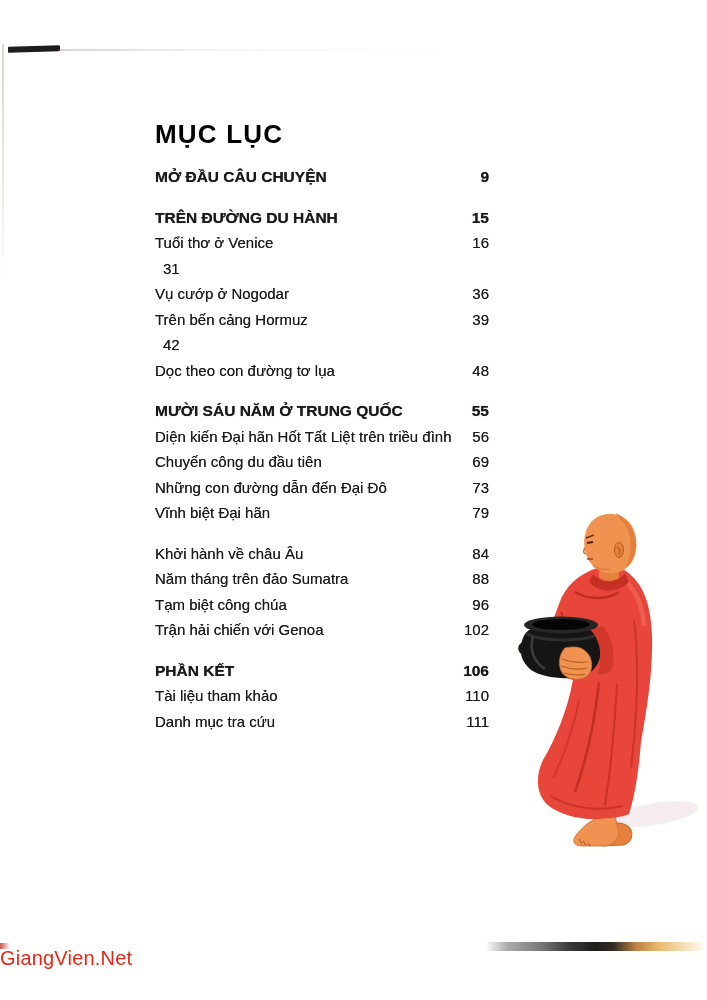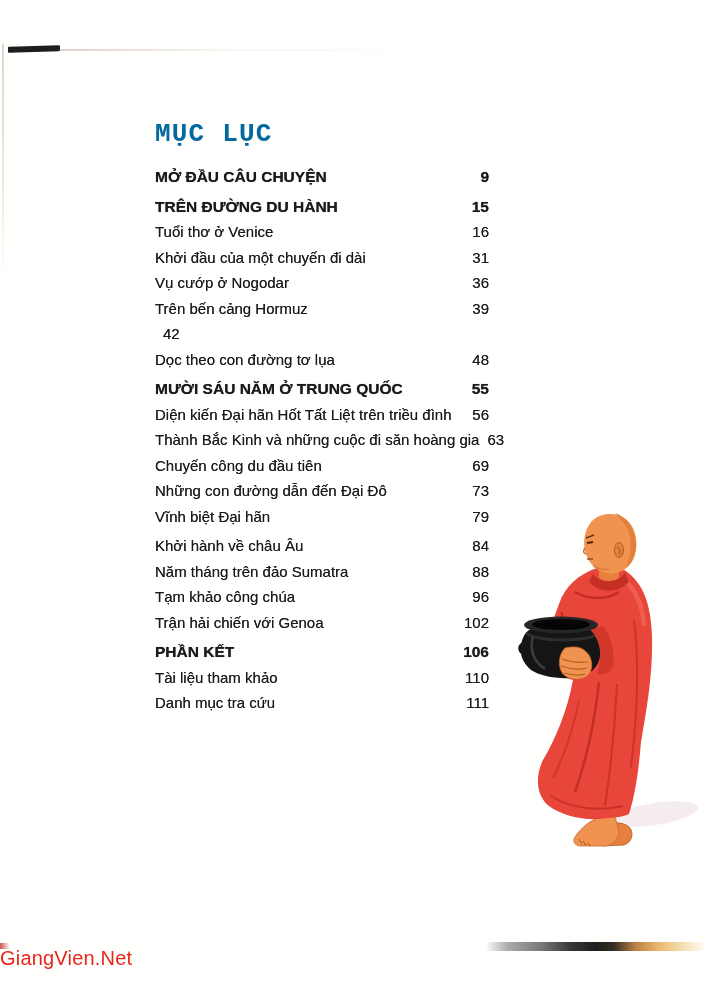--- a/index.html
+++ b/index.html
@@ -28,24 +28,24 @@
       rgba(244,217,169,0) 100%);
     filter:blur(.4px); opacity:.95;
   }
   .artifact-red-bottomleft {
     position:absolute; left:0; top:943px; width:10px; height:6px; opacity:.85;
     background:linear-gradient(90deg, #c0392b, rgba(192,57,43,0));
   }
   
   .toc { position:absolute; left:155px; top:120px; width:334px; color:var(--ink,#1a1a1a); }
   .toc-title {
-    font-family:Liberation Mono, monospace; font-weight:700; font-size:26px;
-    letter-spacing:1.2px; line-height:28px; margin:0 0 16px 0; color:#0369a1;
-  }
-  .toc-section { margin-top:4px; }
+    font-family:Liberation Sans, sans-serif; font-weight:700; font-size:26px;
+    letter-spacing:1.2px; line-height:28px; margin:0 0 16px 0; color:#000000;
+  }
+  .toc-section { margin-top:15px; }
   .toc-section:first-child { margin-top:0; }
   .toc-row {
     display:flex; justify-content:space-between; align-items:baseline;
     height:25.5px; font-size:15px; line-height:25.5px;
     text-shadow:0 0 .5px rgba(22,22,22,.75);
   }
   .toc-row.header { font-weight:700; font-size:15.5px; text-shadow:0 0 .7px rgba(10,10,10,.8); }
   .toc-row .lbl { white-space:nowrap; }
   .toc-row .pg  { padding-left:8px; }
   
@@ -79,21 +79,20 @@
         <div class="toc-section">
           <div class="toc-row header">
             <span class="lbl">TRÊN ĐƯỜNG DU HÀNH</span>
             <span class="pg">15</span>
           </div>
           <div class="toc-row">
             <span class="lbl">Tuổi thơ ở Venice</span>
             <span class="pg">16</span>
           </div>
           <div class="toc-row">
-            <span class="lbl">Khởi đầu của một chuyến đi dài</span>
             <span class="pg">31</span>
           </div>
           <div class="toc-row">
             <span class="lbl">Vụ cướp ở Nogodar</span>
             <span class="pg">36</span>
           </div>
           <div class="toc-row">
             <span class="lbl">Trên bến cảng Hormuz</span>
             <span class="pg">39</span>
           </div>
@@ -108,24 +107,20 @@
         <div class="toc-section">
           <div class="toc-row header">
             <span class="lbl">MƯỜI SÁU NĂM Ở TRUNG QUỐC</span>
             <span class="pg">55</span>
           </div>
           <div class="toc-row">
             <span class="lbl">Diện kiến Đại hãn Hốt Tất Liệt trên triều đình</span>
             <span class="pg">56</span>
           </div>
           <div class="toc-row">
-            <span class="lbl">Thành Bắc Kinh và những cuộc đi săn hoàng gia</span>
-            <span class="pg">63</span>
-          </div>
-          <div class="toc-row">
             <span class="lbl">Chuyến công du đầu tiên</span>
             <span class="pg">69</span>
           </div>
           <div class="toc-row">
             <span class="lbl">Những con đường dẫn đến Đại Đô</span>
             <span class="pg">73</span>
           </div>
           <div class="toc-row">
             <span class="lbl">Vĩnh biệt Đại hãn</span>
             <span class="pg">79</span>
@@ -134,21 +129,21 @@
         <div class="toc-section">
           <div class="toc-row">
             <span class="lbl">Khởi hành về châu Âu</span>
             <span class="pg">84</span>
           </div>
           <div class="toc-row">
             <span class="lbl">Năm tháng trên đảo Sumatra</span>
             <span class="pg">88</span>
           </div>
           <div class="toc-row">
-            <span class="lbl">Tạm khảo công chúa</span>
+            <span class="lbl">Tạm biệt công chúa</span>
             <span class="pg">96</span>
           </div>
           <div class="toc-row">
             <span class="lbl">Trận hải chiến với Genoa</span>
             <span class="pg">102</span>
           </div>
         </div>
         <div class="toc-section">
           <div class="toc-row header">
             <span class="lbl">PHẦN KẾT</span>

